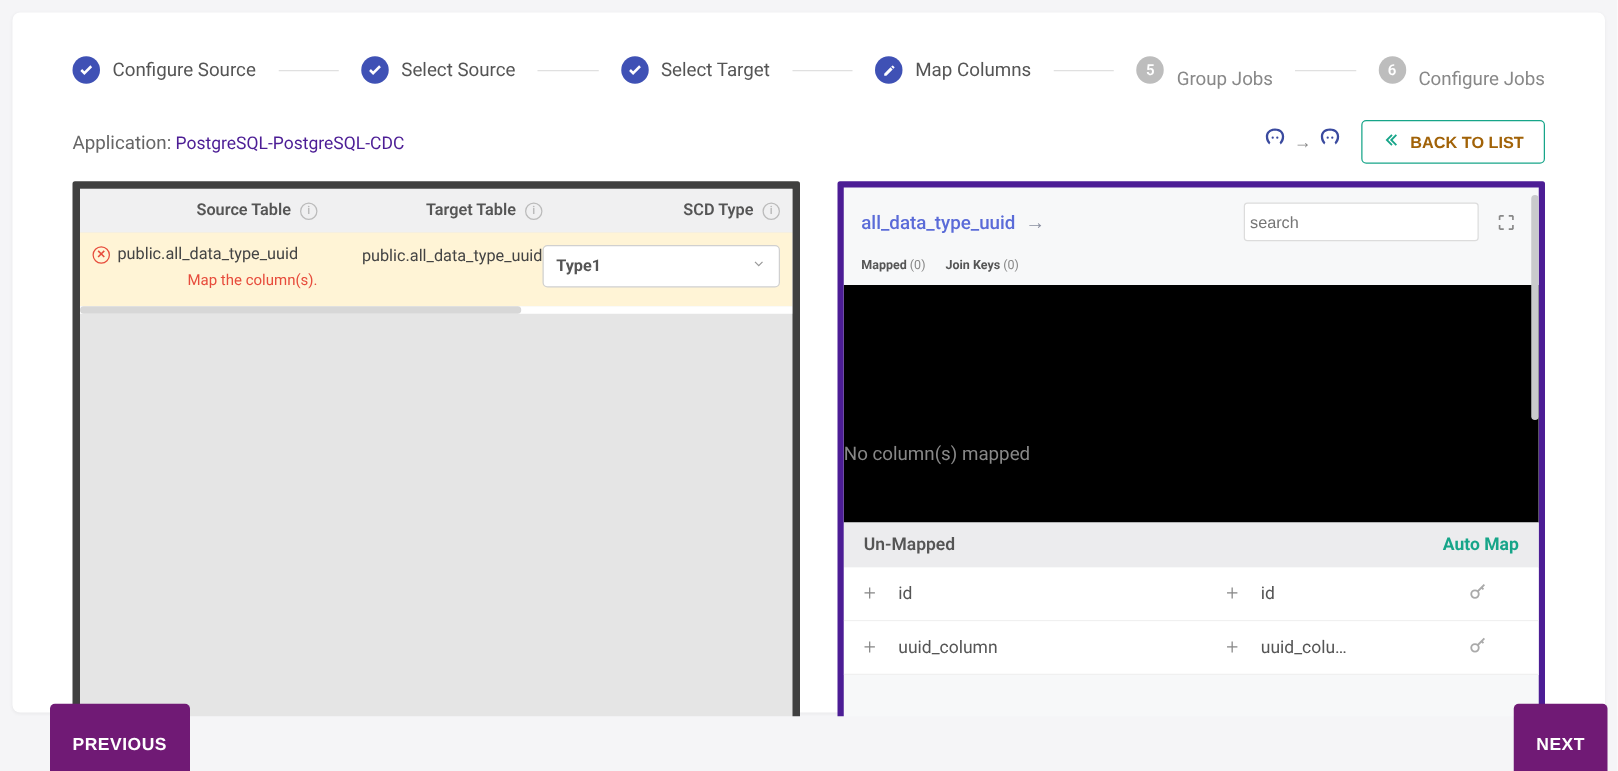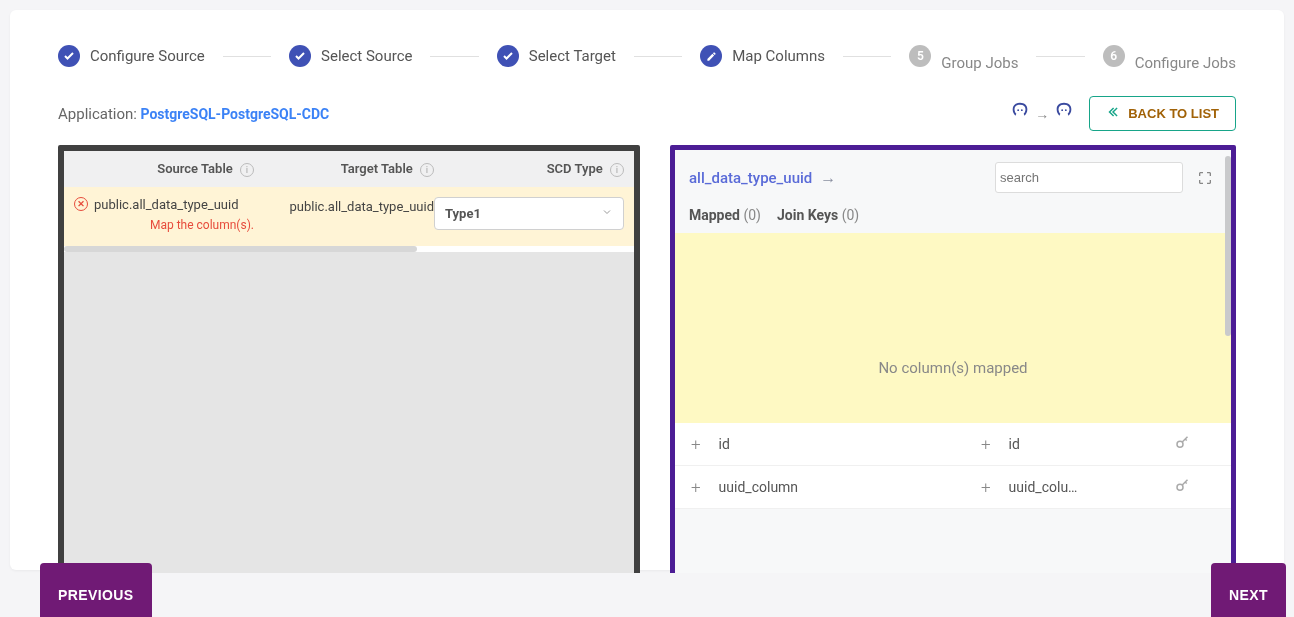--- a/index.html
+++ b/index.html
@@ -62,21 +62,21 @@
     .edit-svg { width: 11px; height: 11px; }
 
     
     .app-row {
       display: flex;
       align-items: center;
       justify-content: space-between;
       padding: 6px 48px 14px 48px;
     }
     .app-label { color: #666; font-size: 15px; }
-    .app-name { font-weight: 700; color: #3b82f6; }
+    .app-name { font-weight: 400; color: #4c1d95; }
     .app-right { display: flex; align-items: center; gap: 14px; }
     .db-icons { display: flex; align-items: center; gap: 4px; color: #888; }
     .arrow-icon { font-size: 14px; color: #888; }
     .back-btn {
       border: 1px solid #17a589;
       color: #a16207;
       background: #fff;
       border-radius: 4px;
       padding: 8px 16px;
       font-size: 13px;
@@ -206,44 +206,44 @@
       display: flex; align-items: center; justify-content: center;
       color: #888;
       cursor: pointer;
     }
 
     .tabs-row {
       display: flex;
       align-items: center;
       gap: 16px;
       padding: 4px 32px 10px 14px;
-      font-size: 14px;
+      font-size: 10px;
       color: #555;
     }
     .tab-item b { font-weight: 700; }
     .tab-count { color: #888; }
 
     .col-headers {
       display: flex;
       padding: 10px 16px;
       background: #ececee;
       font-weight: 600;
       color: #555;
       font-size: 14px;
     }
     .ch-source { flex: 0 0 290px; }
     .ch-target { flex: 0 0 150px; }
     .ch-type { flex: 1; text-align: left; }
 
     .mapped-empty {
-      background: #fef9c3;
+      background: #000000;
       height: 190px;
       display: flex;
       align-items: flex-end;
-      justify-content: center;
+      justify-content: flex-start;
       color: #888;
       font-size: 15px;
       padding-bottom: 46px;
     }
 
     .unmapped-header {
       display: flex;
       align-items: center;
       justify-content: space-between;
       background: #ececee;
@@ -450,20 +450,24 @@
           <b>Join Keys</b>
           <span class="tab-count">(0)</span>
         </span>
       </div>
 
 
       <div class="mapped-empty">
         <span>No column(s) mapped</span>
       </div>
 
+      <div class="unmapped-header">
+        <span>Un-Mapped</span>
+        <span class="automap">Auto Map</span>
+      </div>
 
       <div class="um-row">
         <div class="um-cell um-source">
           <span class="plus-icon">+</span>
           <span class="col-text">id</span>
         </div>
         <div class="um-cell um-target">
           <span class="plus-icon">+</span>
           <span class="col-text">id</span>
         </div>

